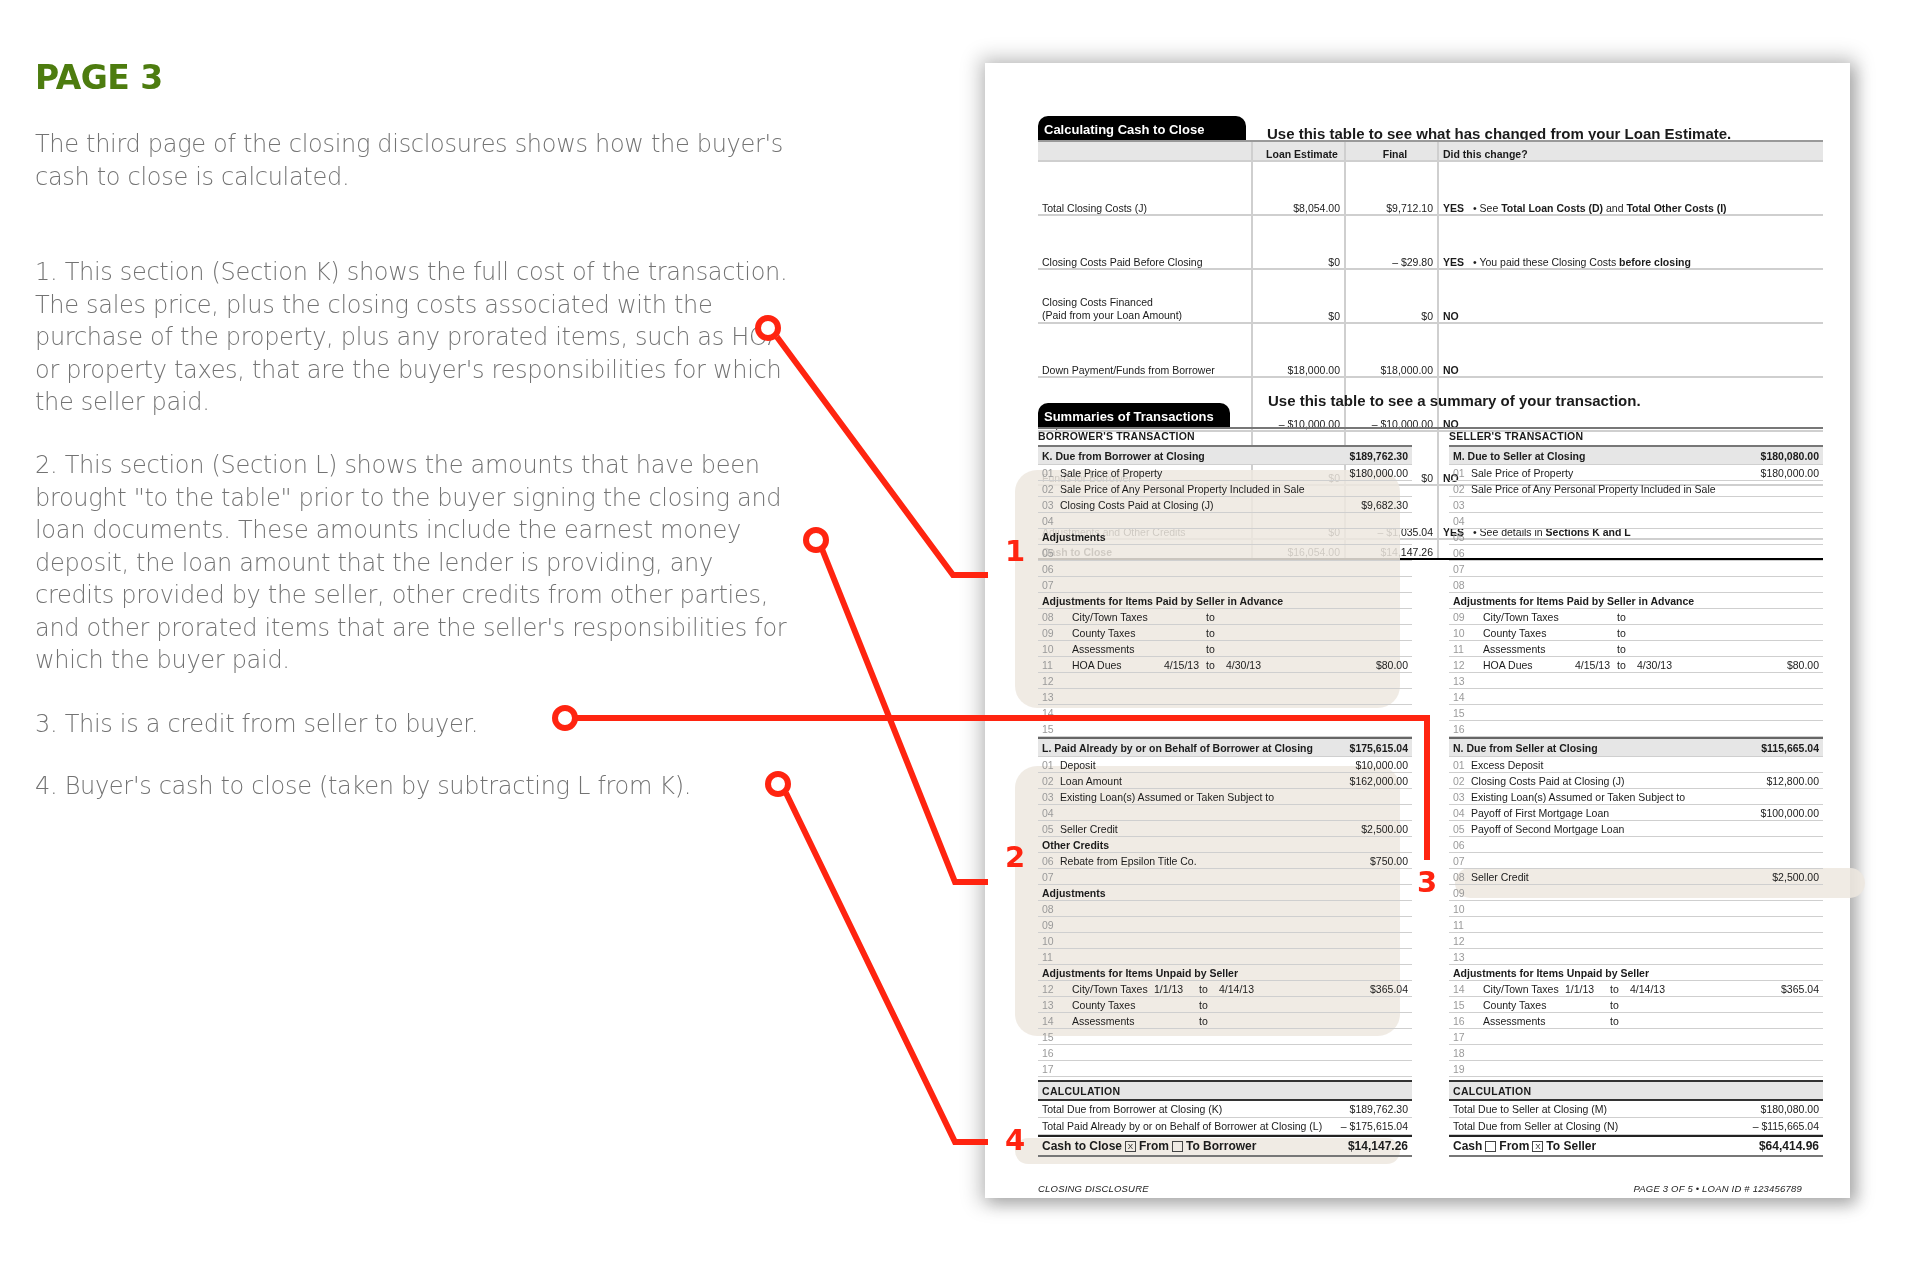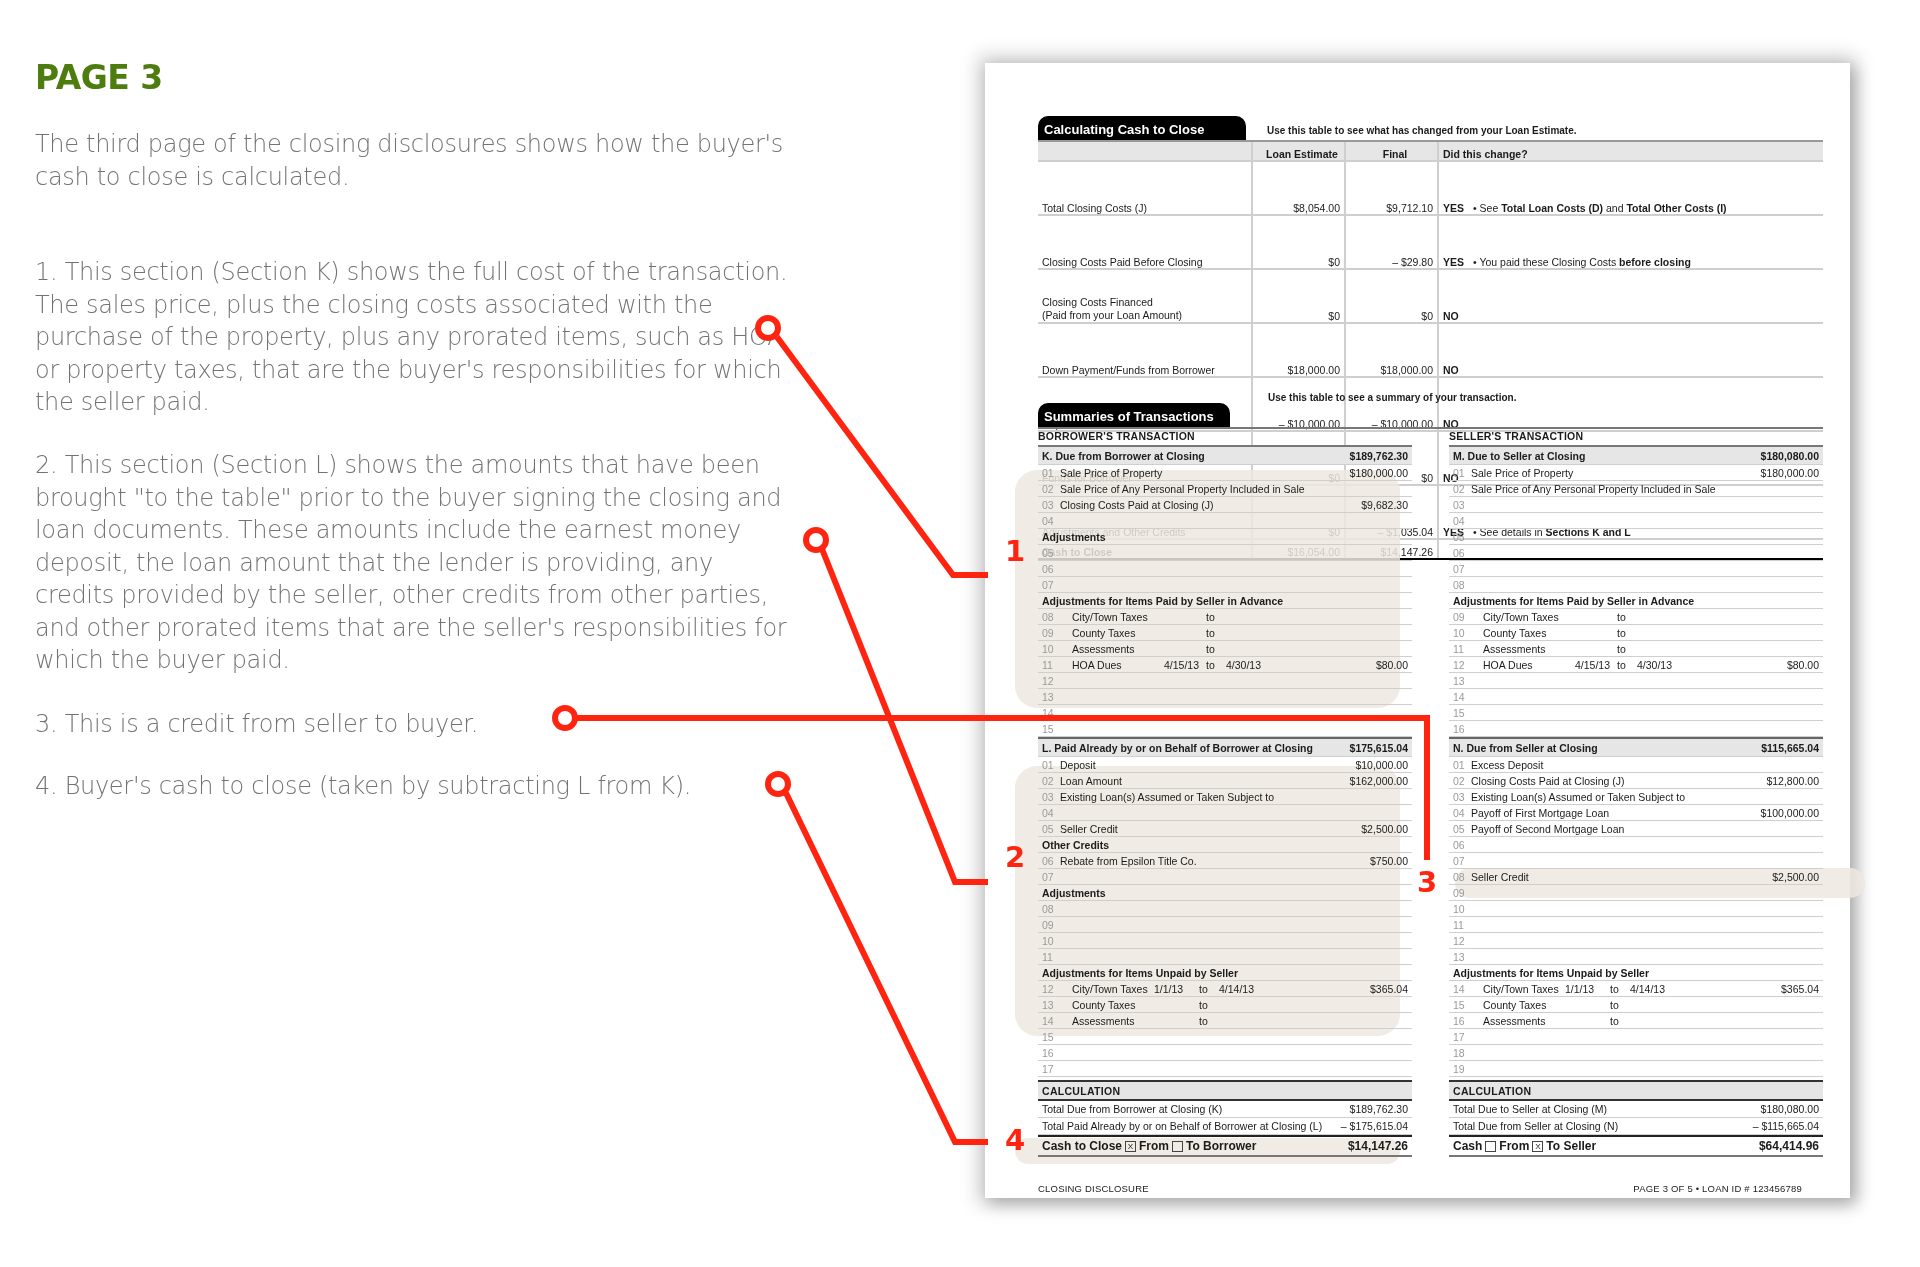--- a/index.html
+++ b/index.html
@@ -7,21 +7,21 @@
 
   
   .title { position:absolute; left:35px; top:58px; font-family:"DejaVu Sans", sans-serif; font-weight:bold; font-size:33px; color:#4d7c0f; letter-spacing:-0.5px; }
   .para { position:absolute; left:35px; width:760px; font-family:"DejaVu Sans", sans-serif; font-size:24px; line-height:32.5px; color:#737373; font-weight:300; letter-spacing:-0.3px; }
 
   
   .page { position:absolute; left:985px; top:63px; width:865px; height:1135px; background:#fff; box-shadow: 0 0 18px 6px rgba(0,0,0,0.22), 6px 6px 14px rgba(0,0,0,0.18); }
   .doc { position:absolute; font-family:"Liberation Sans", sans-serif; color:#1b1b1b; }
 
   .tab { position:absolute; background:#000; color:#fff; font-weight:bold; font-size:13px; padding:0 6px; height:24px; line-height:27px; border-radius:10px 10px 0 0; }
-  .tab-sub { position:absolute; font-weight:bold; font-size:10px;text-align:right; }
+  .tab-sub { position:absolute; font-weight:bold; font-size:15px;text-align:right; }
 
   
   table.calc { position:absolute; left:53px; top:77px; width:785px; border-collapse:collapse; font-size:10.5px; }
   table.calc td { border-bottom:2px solid #cfcfcf; height:18px; padding:0 4px; vertical-align:bottom; }
   table.calc tr.hdr td { background:#e6e6e6; font-weight:bold; border-top:2px solid #999; height:18px; }
   table.calc td.num { text-align:right; border-left:2px solid #cfcfcf; width:76px;padding-left:11px; }
   table.calc td.chg { border-left:2px solid #cfcfcf; }
   table.calc td.lbl { width:205px; }
   table.calc tr.total td { border-top:2.5px solid #000; border-bottom:2.5px solid #000; font-weight:bold; }
   table.calc tr.total td.num { font-weight:normal; }
@@ -42,21 +42,21 @@
   .row .c1 { display:inline-block; width:92px; }
   .row .c2 { display:inline-block; width:42px; }
   .row .c3 { display:inline-block; width:20px; }
 
   .calchdr { background:#e6e6e6; font-weight:bold; height:17px; line-height:18px; border-top:2.5px solid #333; border-bottom:2.5px solid #333; padding:0 4px; letter-spacing:0.3px; }
   .crow { height:16px; line-height:17px; border-bottom:1.5px solid #cfcfcf; display:flex; justify-content:space-between; padding:0 4px; }
   .cash { height:18px; line-height:19px; border-top:2.5px solid #222; border-bottom:2.5px solid #777; display:flex; justify-content:space-between; padding:0 4px; font-weight:bold; font-size:12px; }
   .cb { display:inline-block; width:9px; height:9px; border:1px solid #444; font-size:8px; line-height:9px; text-align:center; vertical-align:middle; margin:0 3px; font-weight:normal; }
 
   .hl { position:absolute; background:#ede8df; opacity:0.85; border-radius:22px; }
-  .footer { position:absolute; font-size:9.5px; color:#222; letter-spacing:0.2px; }
+  .footer { position:absolute; font-size:9.5px; color:#222; letter-spacing:0.2px;font-style:italic; }
 
   
   svg.ann { position:absolute; left:0; top:0; width:1920px; height:1267px; pointer-events:none; }
   .lbl-num { position:absolute; color:#ff2410; font-family:"DejaVu Sans", sans-serif; font-weight:bold; font-size:29px; line-height:1; }
 </style>
 </head>
 <body>
 
 <div class="title">PAGE 3</div>
 <div class="para" style="top:128px;">The third page of the closing disclosures shows how the buyer's cash to close is calculated.</div>

